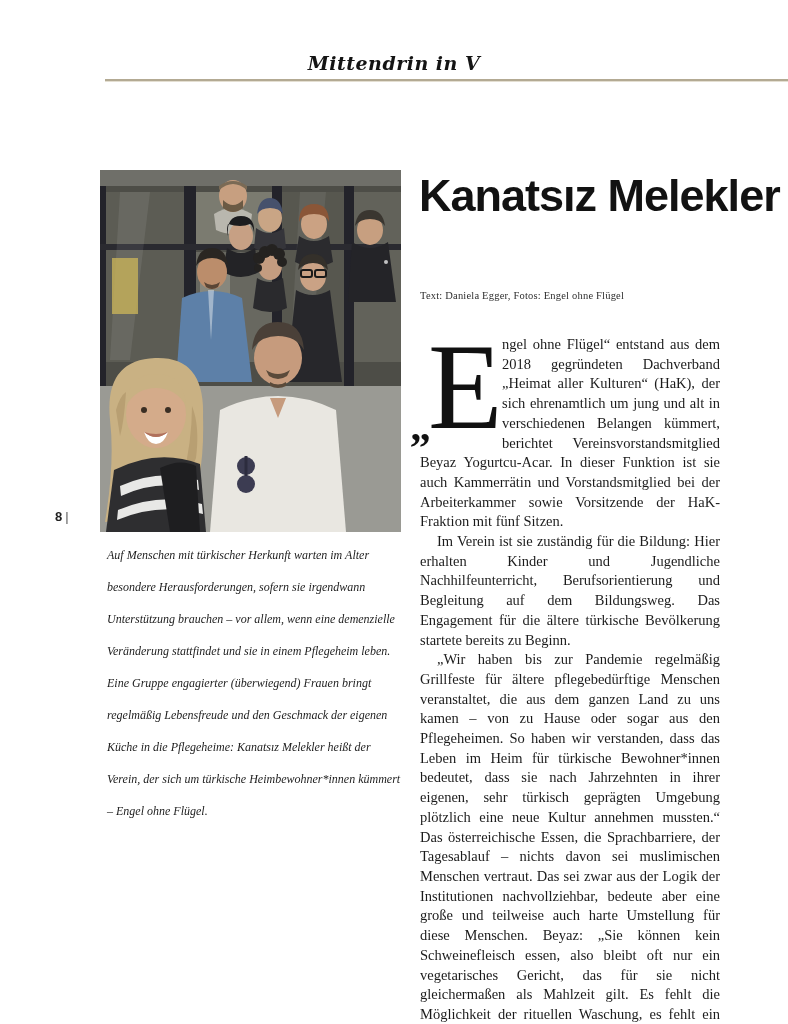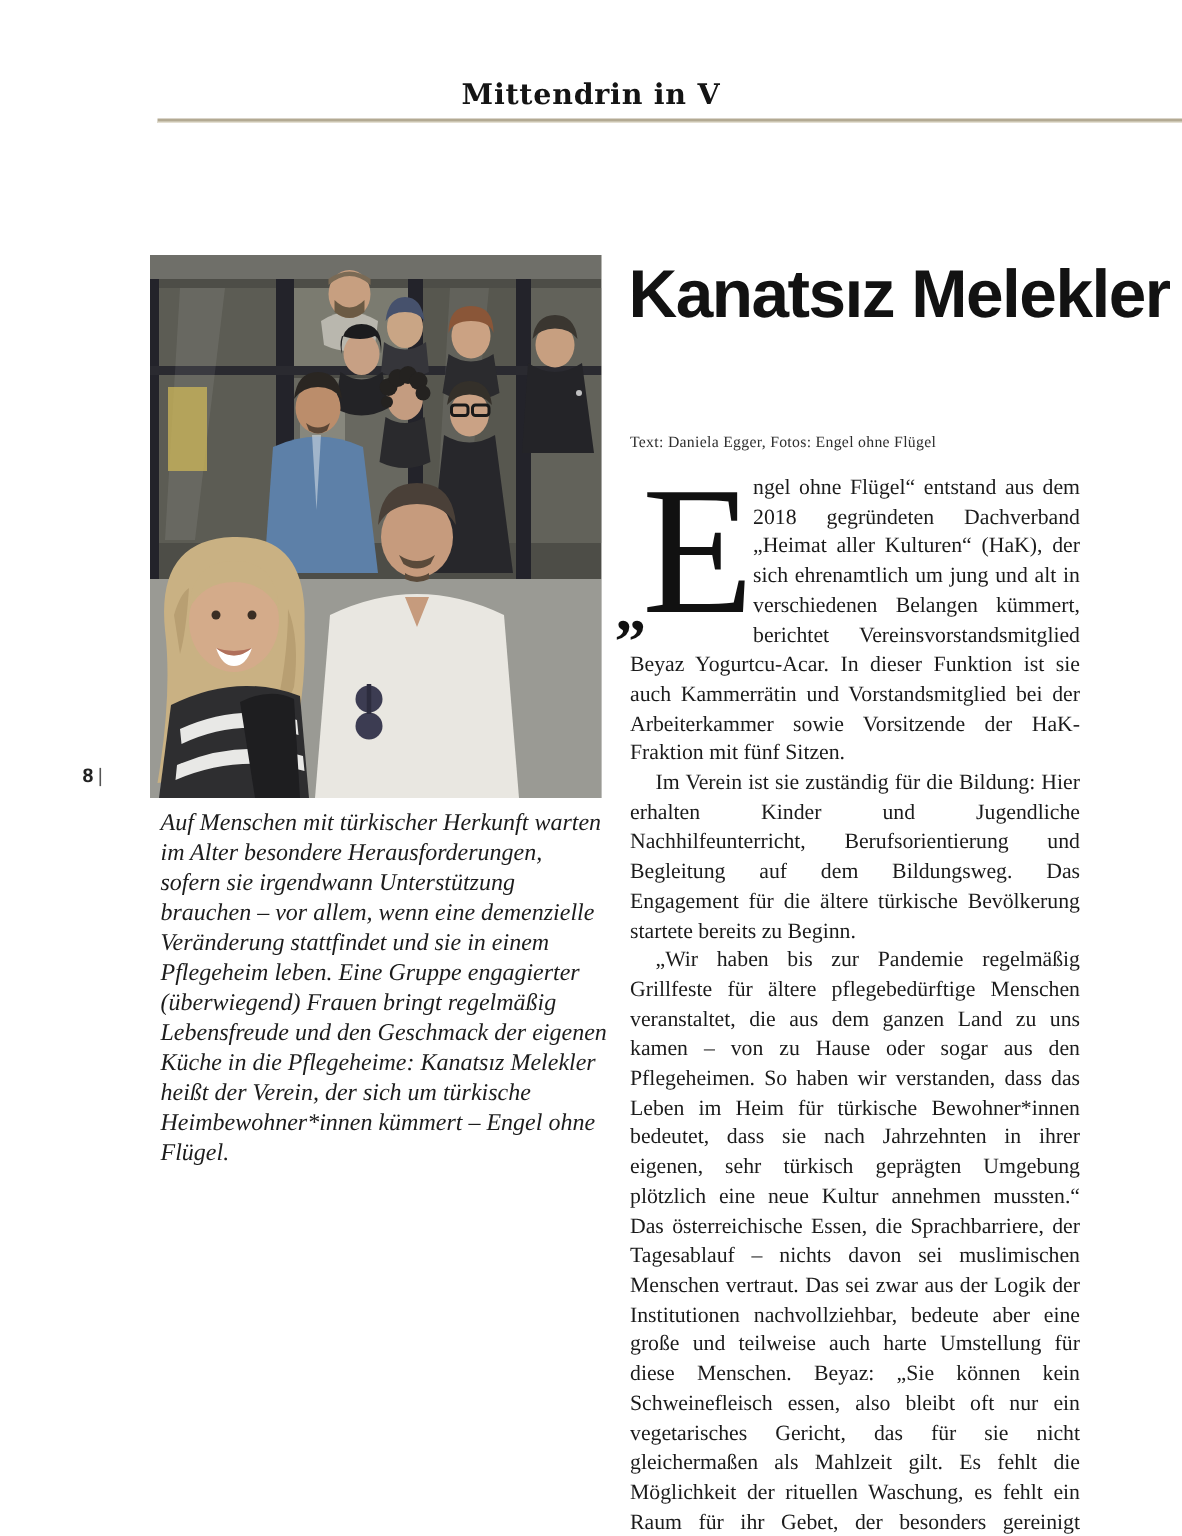--- a/index.html
+++ b/index.html
@@ -4,21 +4,21 @@
 <style>
   * { margin:0; padding:0; box-sizing:border-box; }
   html,body { background:#ffffff; }
   body { width:788px; height:1024px; position:relative; font-family:"Liberation Serif", serif; color:#1b1b1b; overflow:hidden; }
 
   .page { position:absolute; inset:0; width:788px; height:1024px; background:#fff; }
 
   
   .section-script {
     position:absolute; top:52px; left:0; width:788px; text-align:center;
-    font-family:"DejaVu Serif", serif; font-weight:bold;
+    font-family:"DejaVu Serif", serif; font-style:italic; font-weight:bold;
     font-size:19px; color:#141414; letter-spacing:0.5px;
   }
   .header-rule {
     position:absolute; top:79px; left:105px; width:683px; height:3px;
     background:#b3aa93; border-bottom:1px solid #e4dfd2;
   }
 
   
   .headline-1 {
     position:absolute; left:109px; top:118px;
@@ -42,37 +42,37 @@
   .pagenum {
     position:absolute; left:55px; top:509px;
     font-family:"Liberation Sans", sans-serif; font-weight:bold; font-size:13px; color:#222;
   }
   .pagenum .bar { font-weight:normal; color:#555; padding-left:3px; }
 
   
   .lead {
     position:absolute; left:107px; top:539px; width:298px;
     font-family:"Liberation Serif", serif; font-style:italic;
-    font-size:16px; line-height:20px; color:#1c1c1c;
+    font-size:12px; line-height:32px; color:#1c1c1c;
   }
 
   
   .pull-quote {
     position:absolute; left:107px; top:769px; width:292px;
     font-family:"Liberation Sans", sans-serif; font-weight:bold;
     font-size:14.5px; line-height:37px; color:#c0232c;
   }
 
   
   .article-col {
     position:absolute; left:420px; top:290px; width:300px;
   }
   .credit {
     font-family:"Liberation Serif", serif; font-size:10.5px; color:#2e2e2e;
-    margin-bottom:15px; letter-spacing:0.2px;
+    margin-bottom:34px; letter-spacing:0.2px;
   }
   .body-p {
     font-family:"Liberation Serif", serif; font-size:14.5px; line-height:19.7px;
     text-align:justify; color:#1b1b1b; hyphens:auto; -webkit-hyphens:auto;
   }
   .body-p.indent { text-indent:17px;font-family:Liberation Serif, serif; }
   .dropcap-box {
     float:left; width:70px; height:112px; position:relative; margin:2px 6px 0 6px;
   }
   .dropcap-box .cap {

